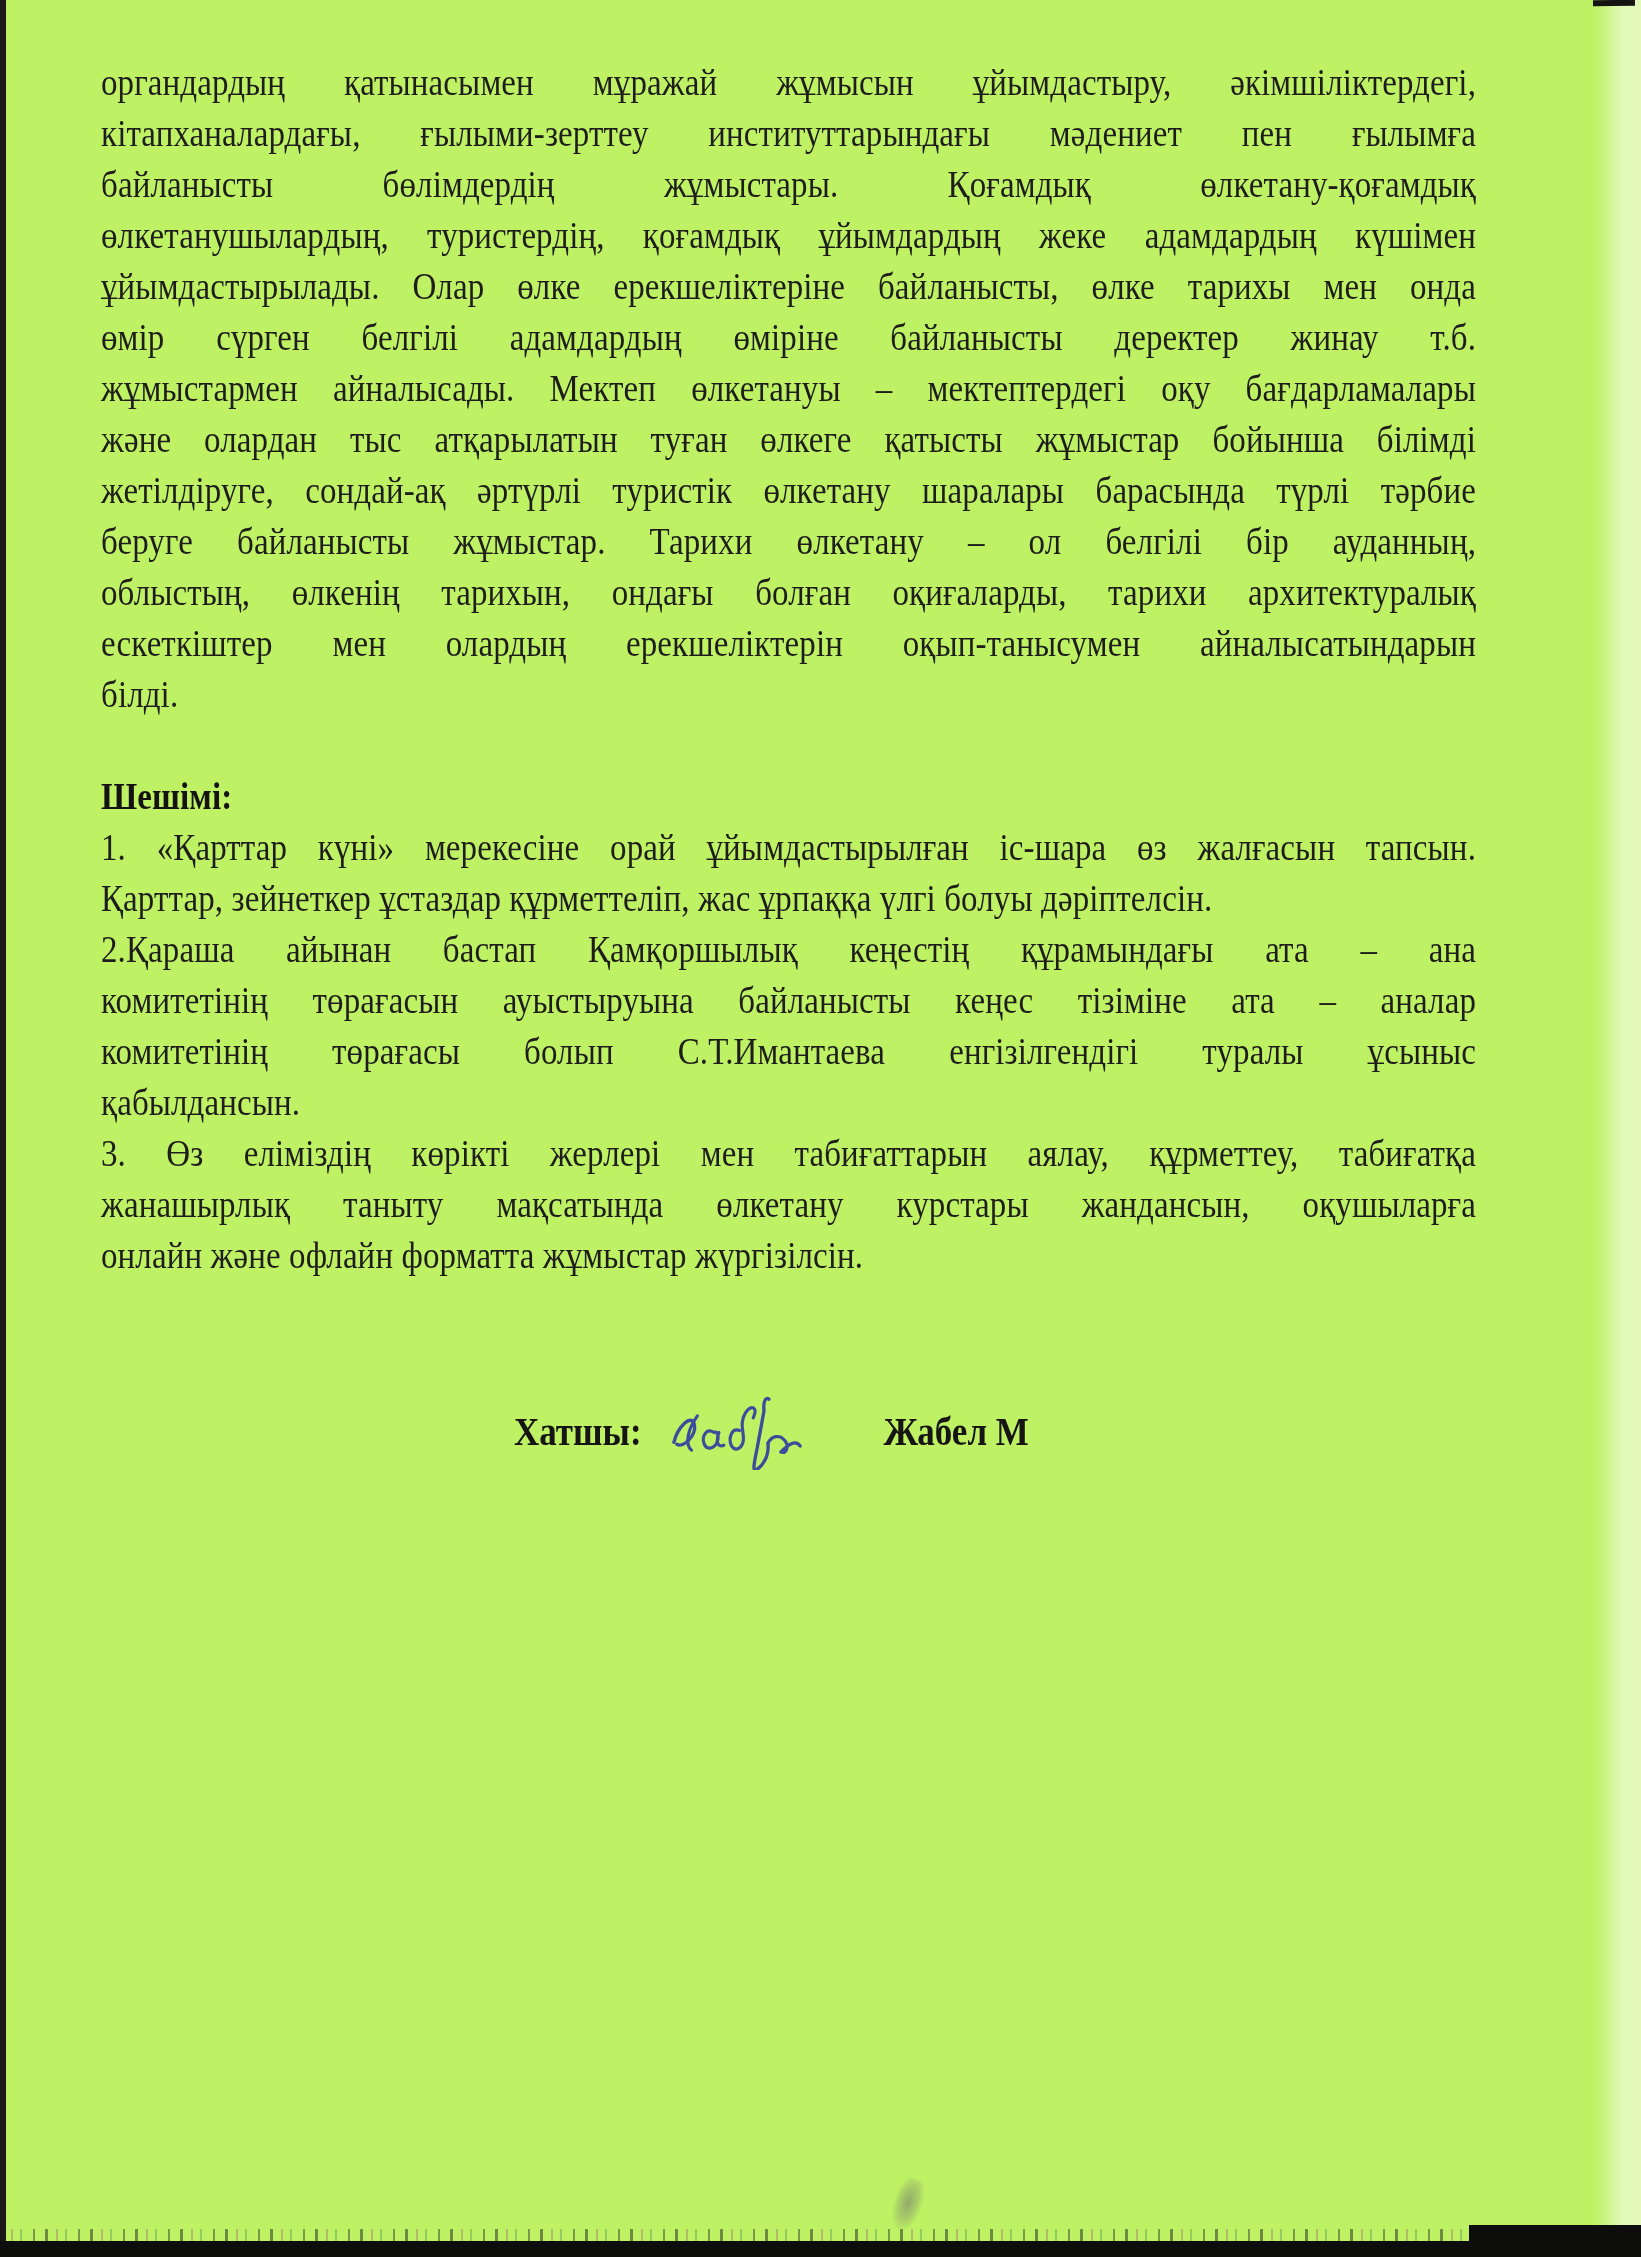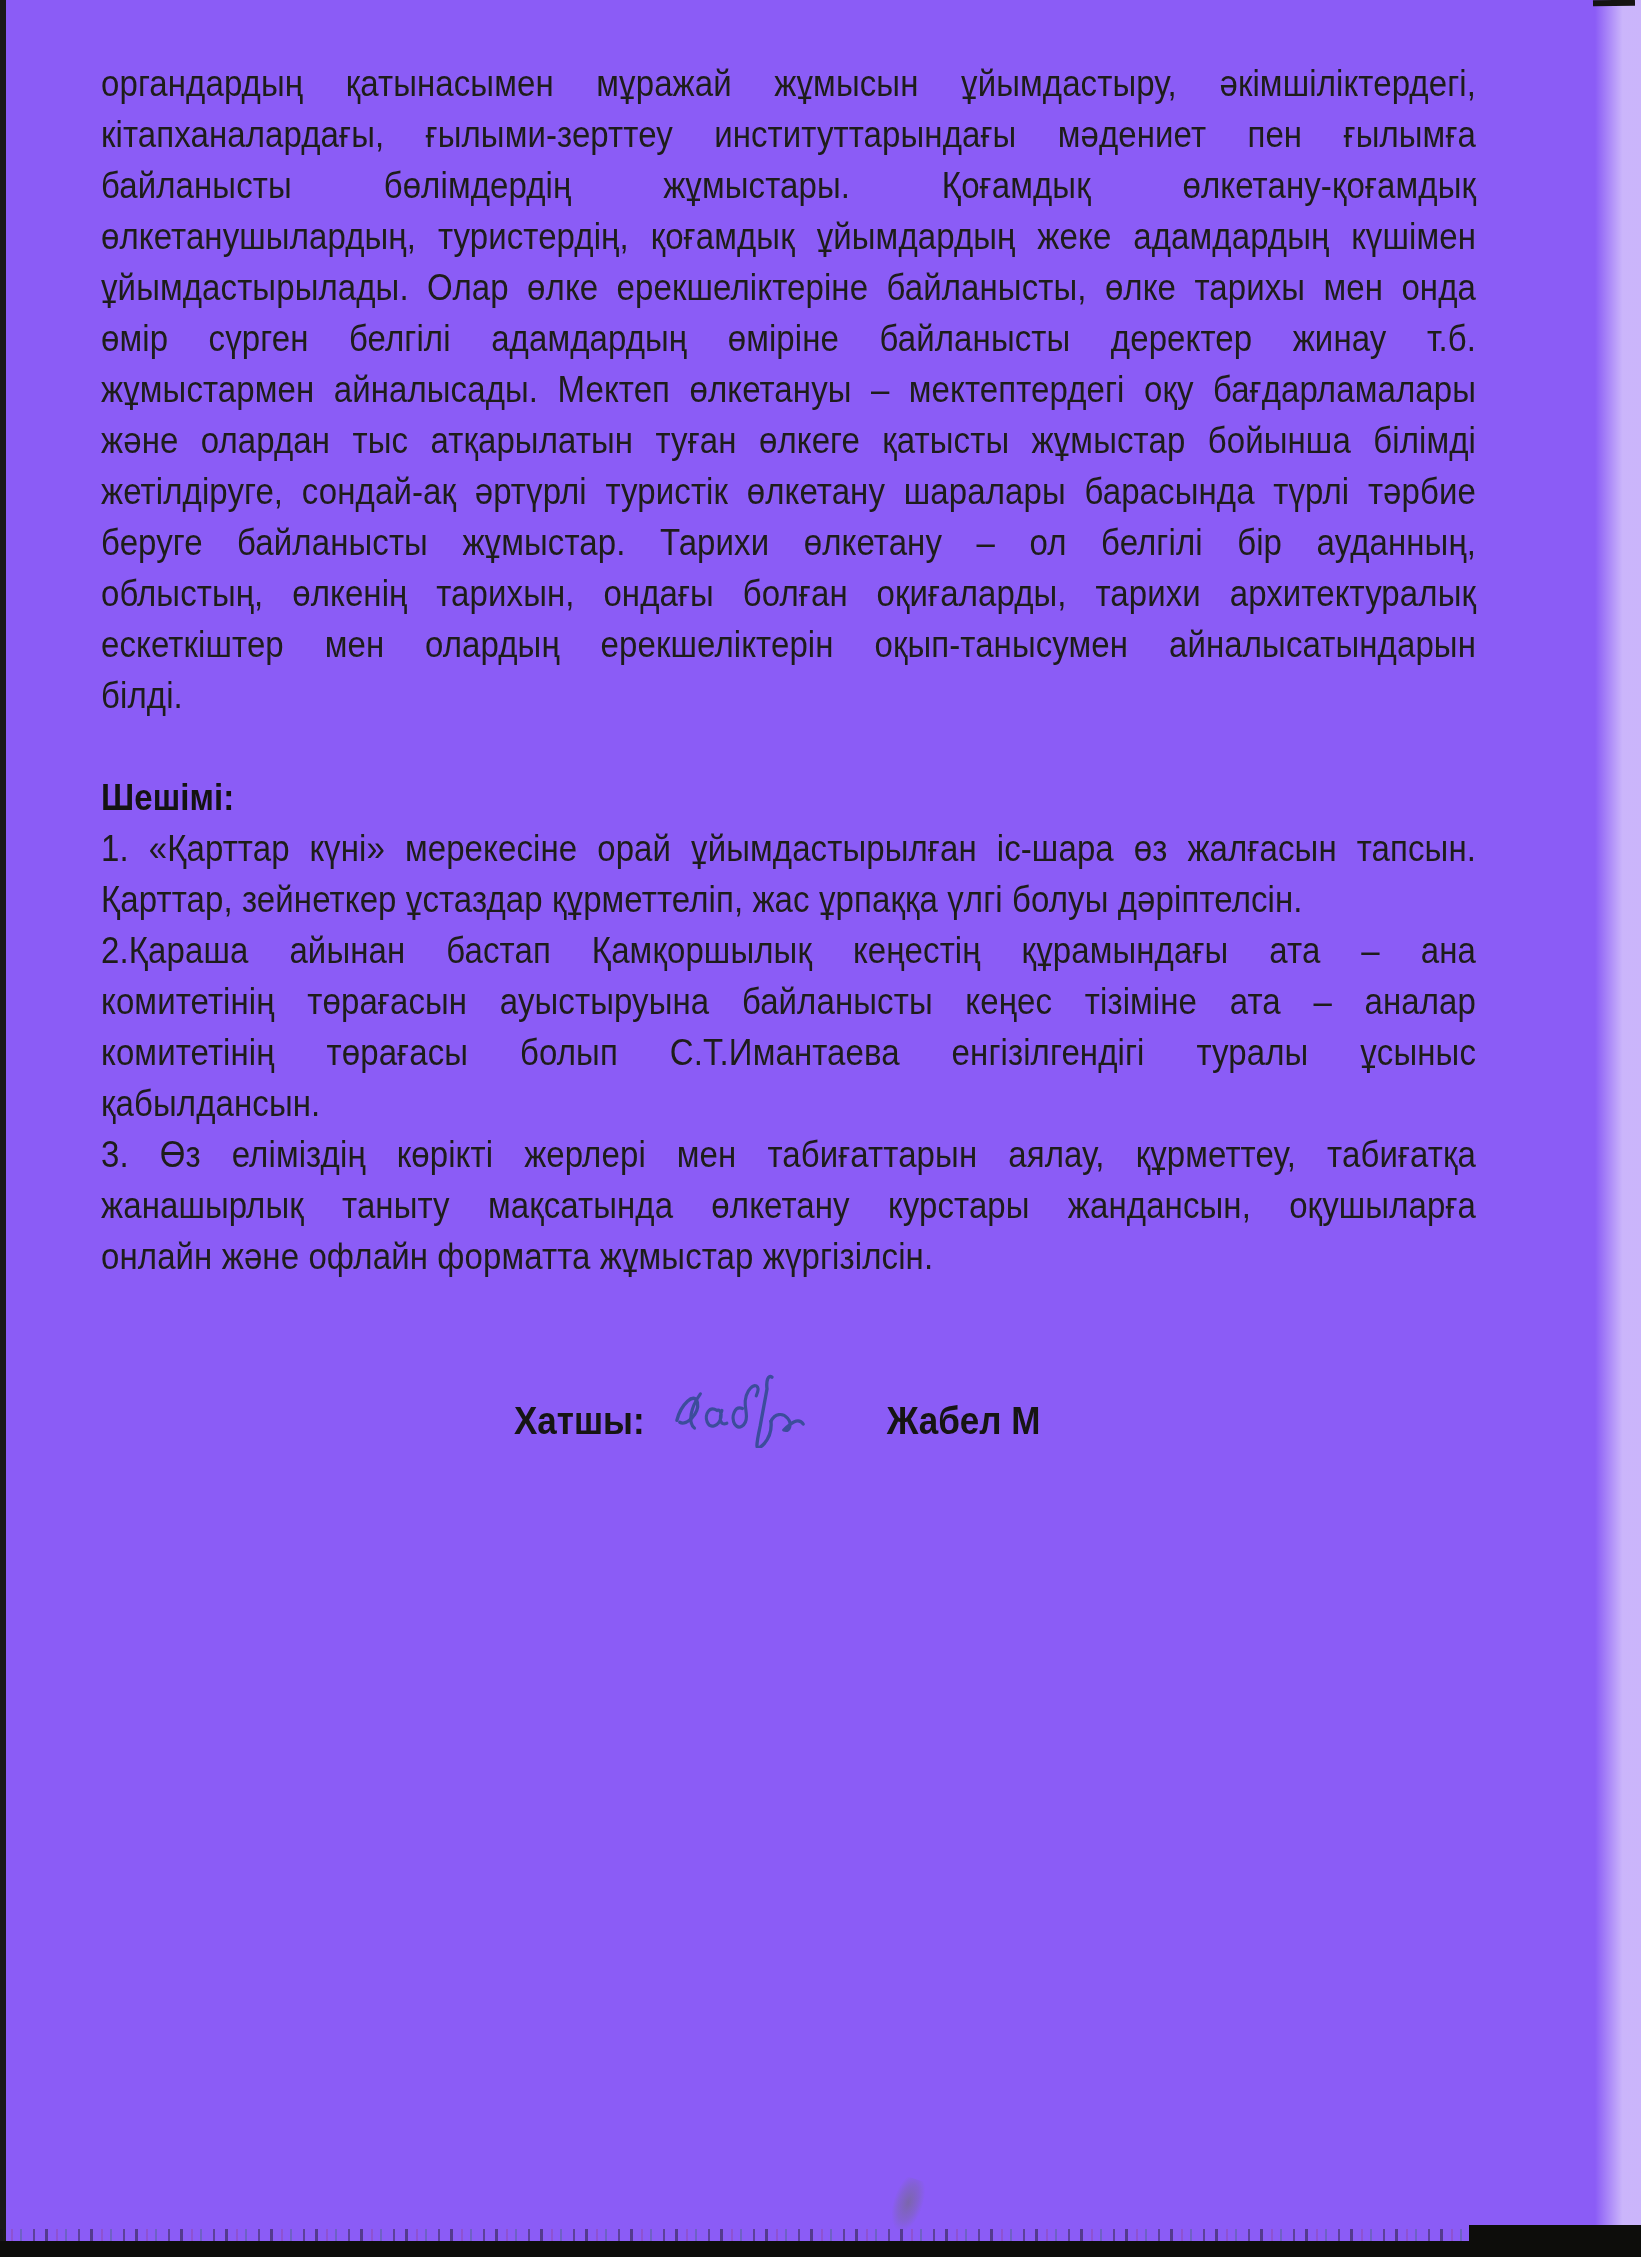--- a/index.html
+++ b/index.html
@@ -2,23 +2,23 @@
 <html><head>
 <meta charset="utf-8">
 <style>
   * { box-sizing: border-box; }
   html, body { margin: 0; padding: 0; background: #e9e8e4; }
 
   .page {
     position: relative;
     width: 1641px;
     height: 2257px;
-    background: #8b5cf6;
+    background: #bef264;
     overflow: hidden;
-    font-family: Liberation Sans, sans-serif;
+    font-family: Liberation Serif, serif;
     color: #1e1d1b;
   }
 
   
   .edge-left {
     position: absolute; left: 0; top: 0;
     width: 5.8px; height: 100%;
     background: #1b1a18;
   }
   .edge-right-light {
@@ -84,22 +84,22 @@
   .line.just { text-align-last: justify; }
   .line.heading {
     font-weight: bold;
     color: #141312;
     text-align-last: left;
   }
   .gap { height: 51px; }
 
   .signature-row {
     display: flex;
-    align-items: flex-end;
-    margin-top: 60px;
+    align-items: center;
+    margin-top: 98px;
     padding-left: 413px;
     height: 106px;
   }
   .sig-label, .sig-name {
     font-weight: bold;
     font-size: 35px;
     line-height: 54px;
     color: #161513;
     transform: scaleY(1.12);
     transform-origin: 50% 55%;

